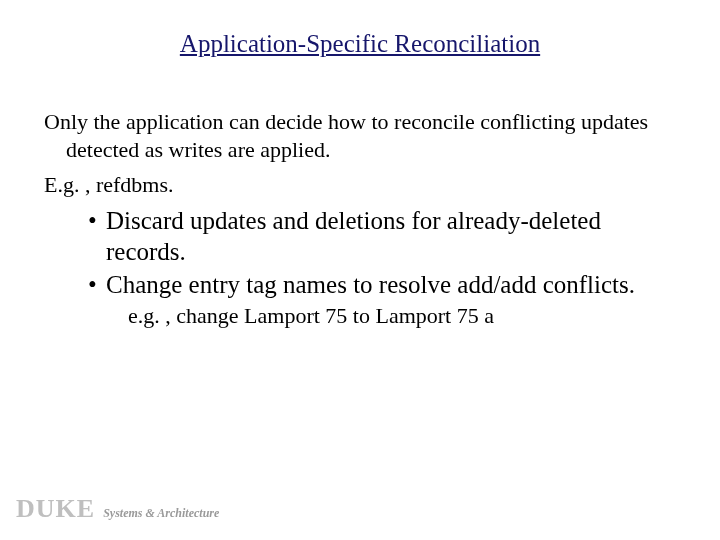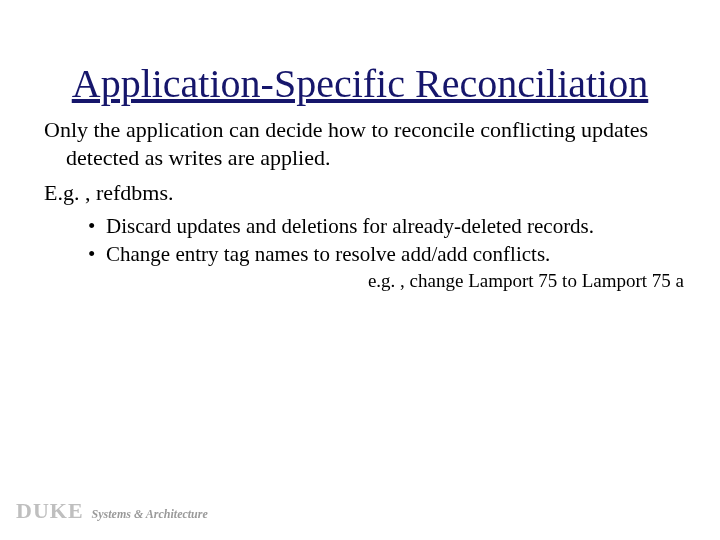--- a/index.html
+++ b/index.html
@@ -18,76 +18,74 @@
     height: 540px;
     position: relative;
     box-sizing: border-box;
   }
   .title {
     position: absolute;
     top: 30px;
     left: 0;
     width: 720px;
     text-align: center;
-    font-size: 40px;
+    font-size: 25px;
     color: #16166b;
     text-decoration: underline;
-    margin-top: 30px;
   }
   .body {
     position: absolute;
     top: 108px;
     left: 44px;
     width: 640px;
     font-size: 22px;
     line-height: 1.25;
   }
   .para {
-    margin: 8px 0 8px 0;
+    margin: 0 0 8px 0;
   }
   .para.indent-hang {
     text-indent: -22px;
     padding-left: 22px;
   }
   .eg {
     margin: 0 0 6px 0;
   }
   .bullets {
     margin: 2px 0 0 0;
     padding: 0 0 0 44px;
     list-style: none;
-    font-size: 21px;
+    font-size: 25px;
   }
   .bullets li {
     position: relative;
     padding-left: 18px;
     margin: 2px 0;
     line-height: 1.25;
   }
   .bullets li::before {
     content: "•";
     position: absolute;
     left: 0;
     top: 0;
   }
   .subline {
     margin: 2px 0 6px 0;
     padding-left: 84px;
-    font-size: 19px;
-    text-align: right;
+    font-size: 22px;
   }
   .ital { }
   .footer {
     position: absolute;
     left: 16px;
     bottom: 16px;
     font-family: Georgia, "Times New Roman", serif;
   }
   .footer .duke {
-    font-size: 22px;
+    font-size: 26px;
     font-weight: 700;
     letter-spacing: 1px;
     color: #bfbfbf;
     margin-right: 4px;
   }
   .footer .sysarch {
     font-size: 12px;
     font-style: italic;
     font-weight: 600;
     color: #9a9a9a;

